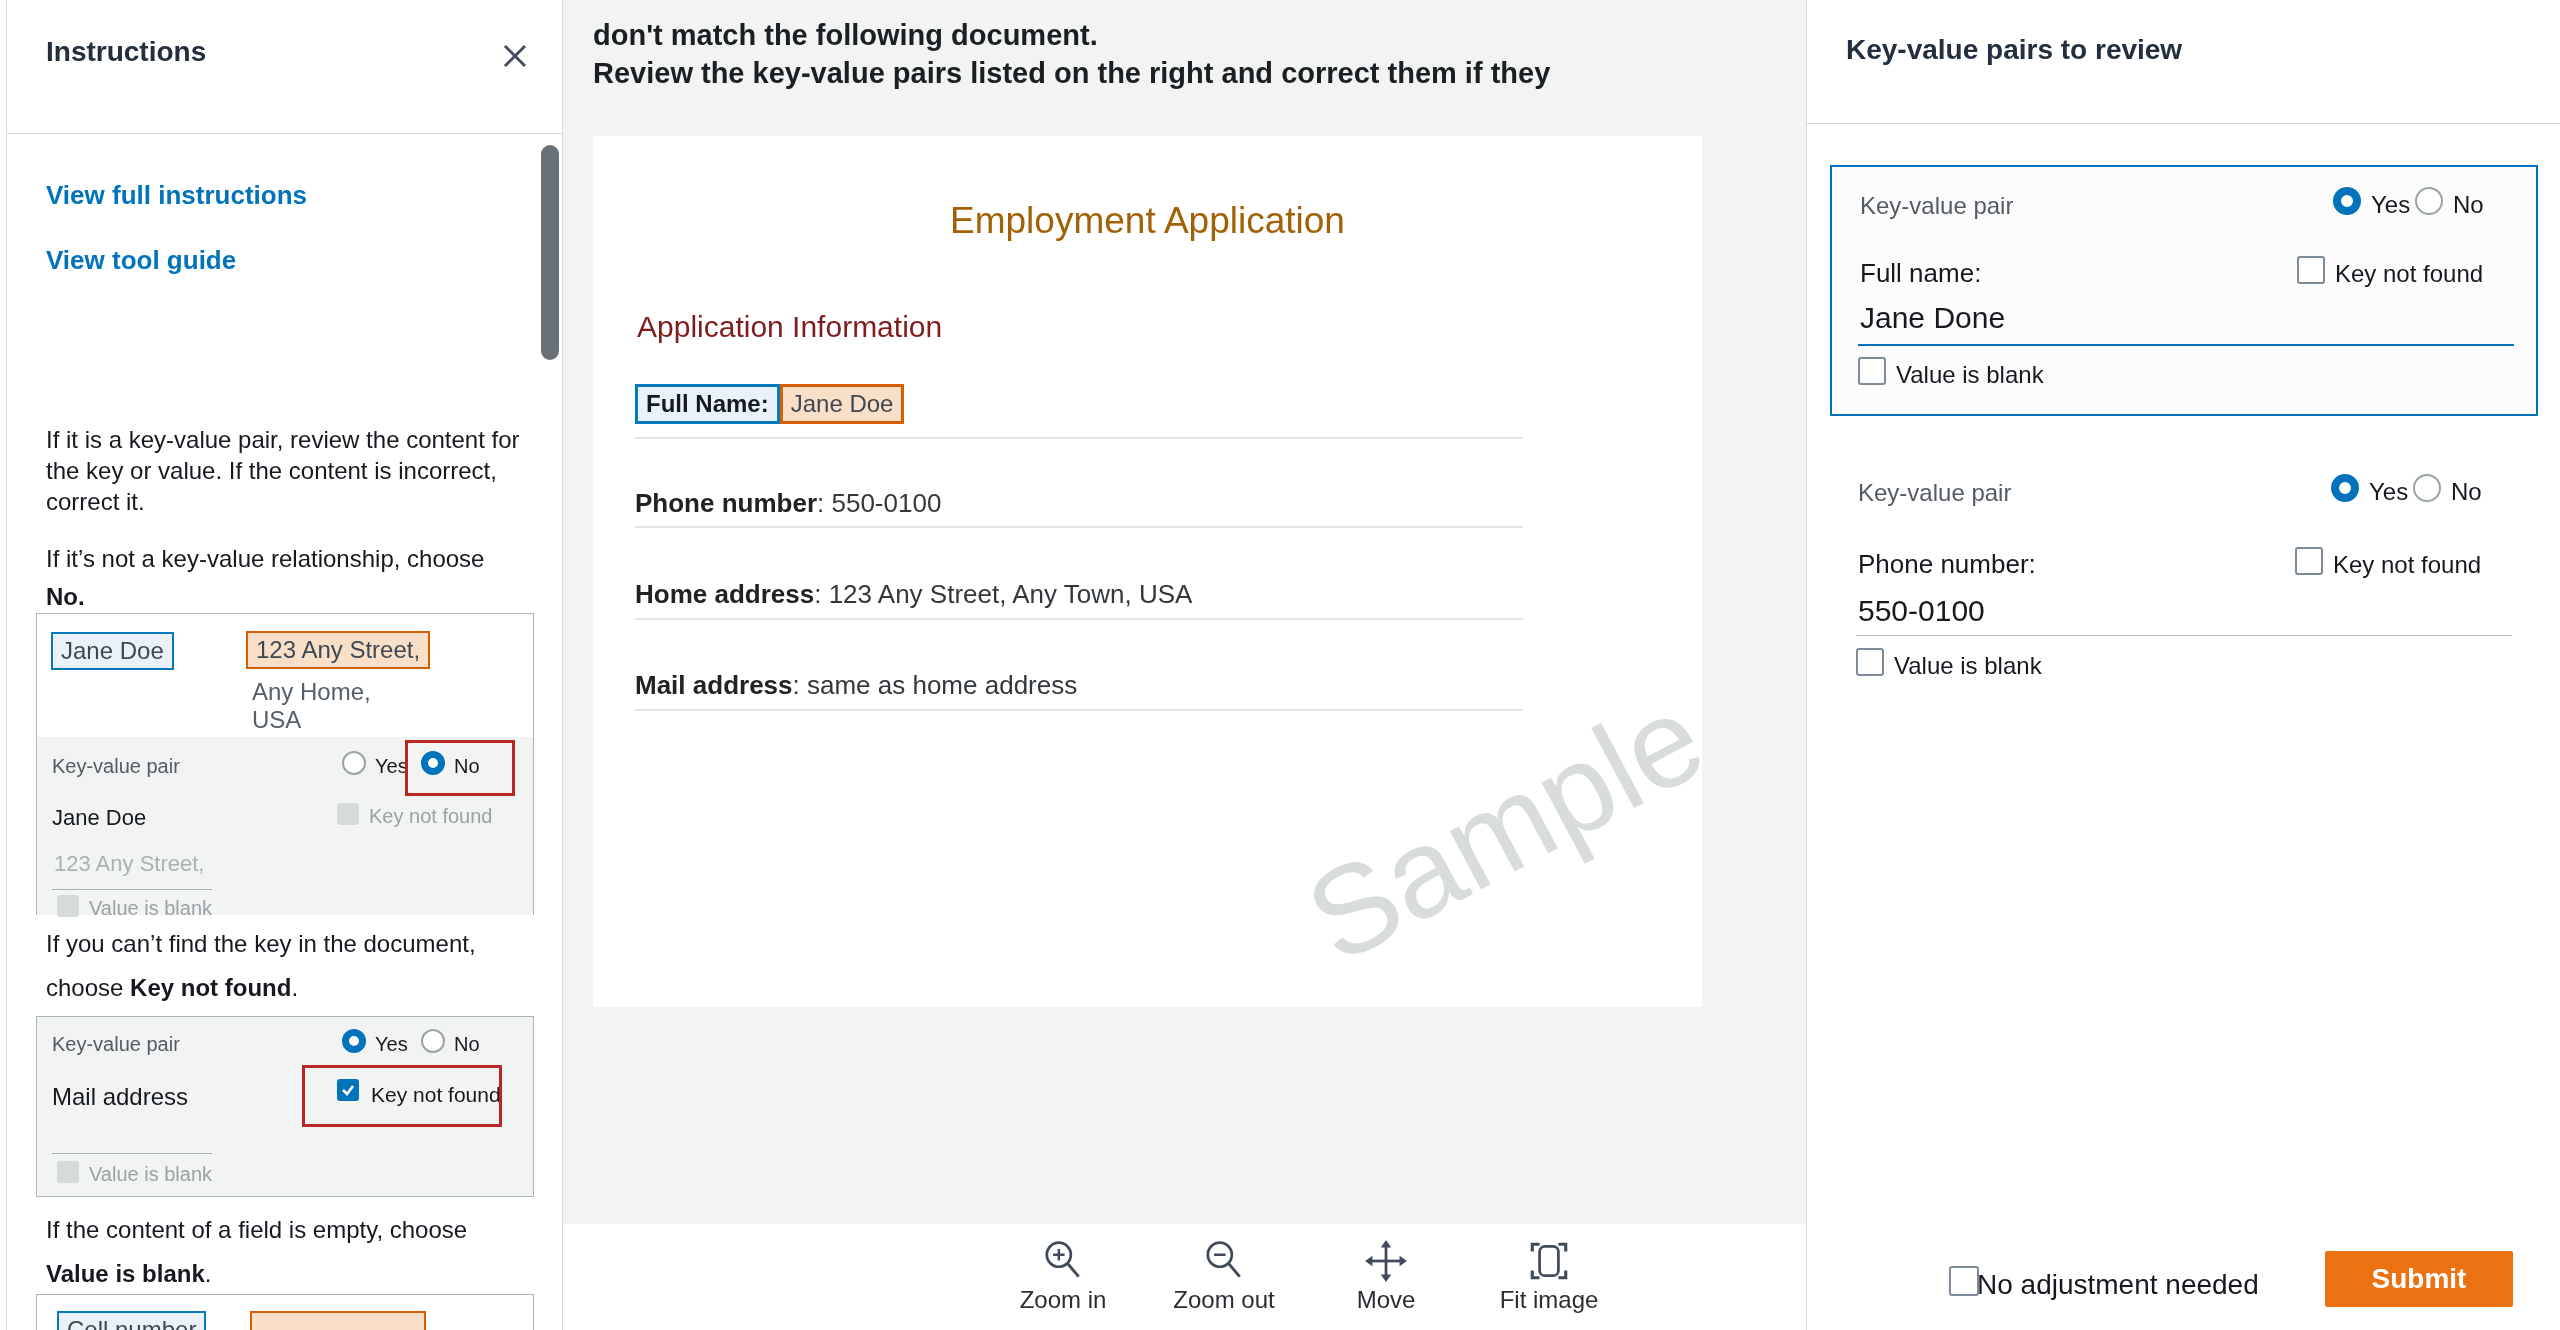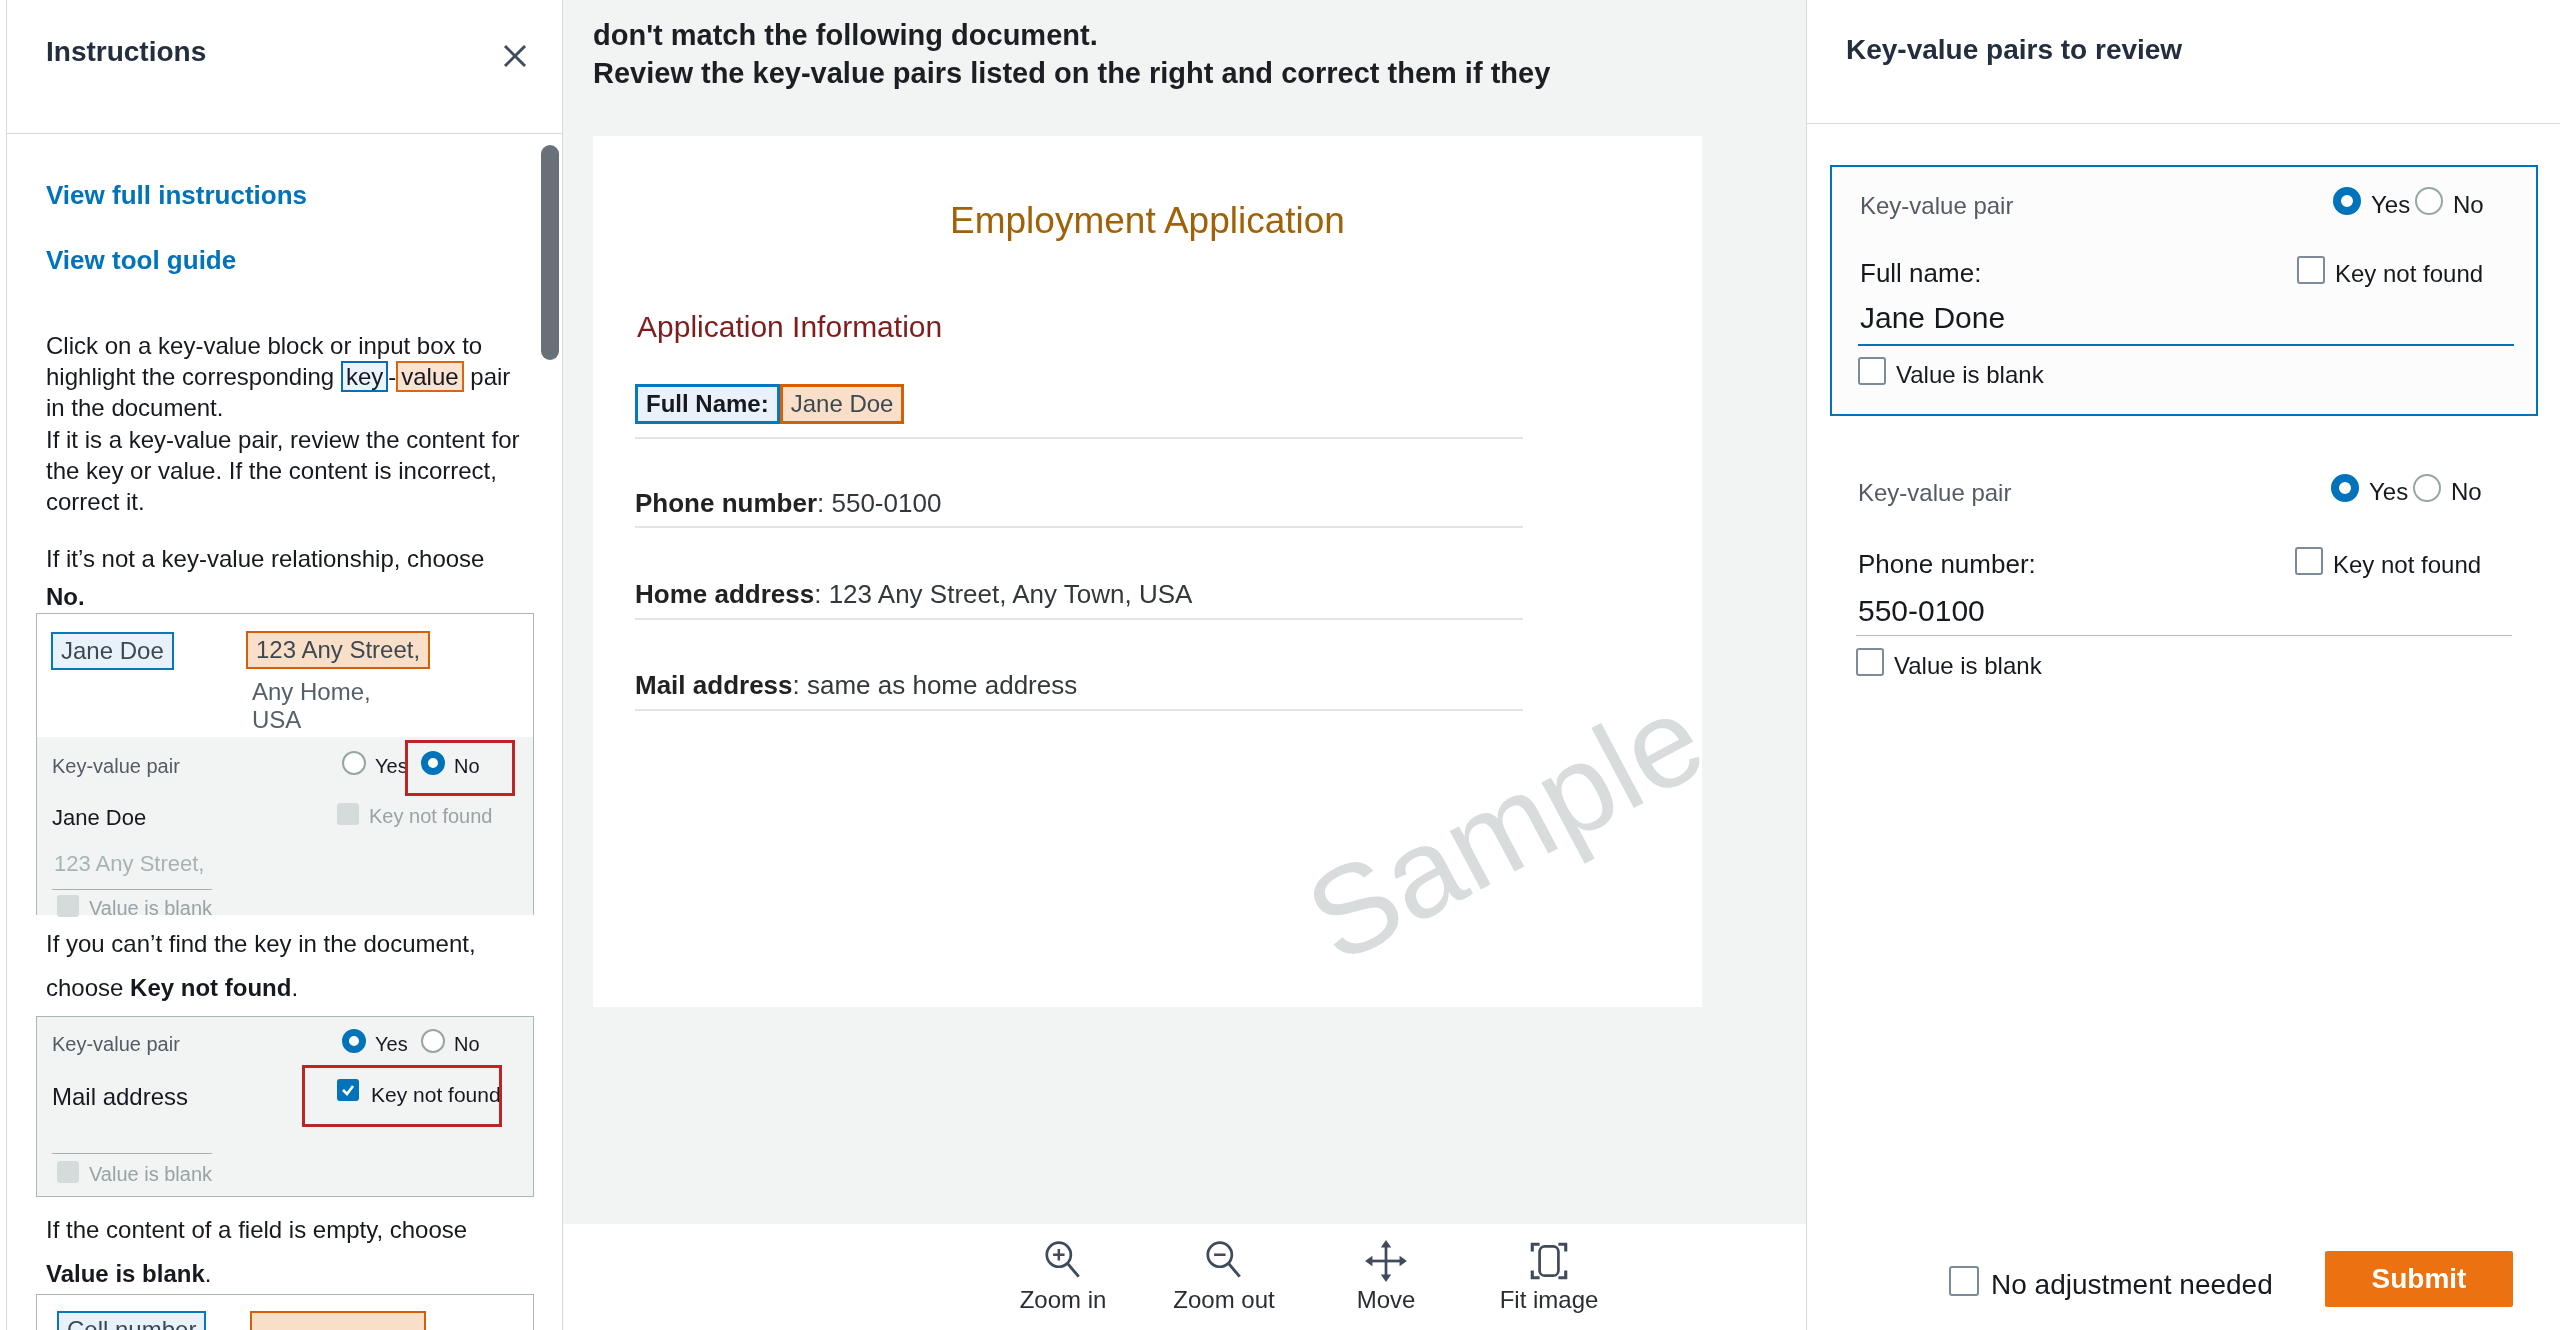--- a/index.html
+++ b/index.html
@@ -80,21 +80,20 @@
       <line x1="10" y1="10" x2="30" y2="30" stroke="#414d5c" stroke-width="3"></line>
       <line x1="30" y1="10" x2="10" y2="30" stroke="#414d5c" stroke-width="3"></line>
     </svg>
   </div>
   <div class="abs hdr-divider"></div>
   <div class="abs scroll-thumb"></div>
 
   <div class="abs ins-link" style="top:180px;">View full instructions</div>
   <div class="abs ins-link" style="top:245px;">View tool guide</div>
 
-  <div class="abs para" style="top:330px;"><span>Click on a key-value block or input box to highlight the corresponding </span><span class="tok-key">key</span><span>-</span><span class="tok-val">value</span><span> pair in the document.</span></div>
 
   <div class="abs para" style="top:424px;">If it is a key-value pair, review the content for the key or value. If the content is incorrect, correct it.</div>
 
   <div class="abs para" style="top:540px;line-height:38px;"><span>If it’s not a key-value relationship, choose </span><b>No.</b></div>
 
   <div class="abs ex-box" style="top:613px;height:302px;">
     <div class="abs" style="left:14px;top:18px;">
       <span class="chip chip-key">Jane Doe</span>
     </div>
     <div class="abs" style="left:209px;top:17px;">
@@ -256,15 +255,15 @@
     <div class="abs cb lg" style="left:465px;top:92px;"></div>
     <div class="abs yn-label" style="left:503px;top:96px;">Key not found</div>
 
     <input class="abs value-input" style="left: 28px; top: 139px;" value="550-0100">
     <div class="abs" style="left:26px;top:180px;width:656px;height:1px;background:#b7bebf;"></div>
     <div class="abs cb lg" style="left:26px;top:193px;"></div>
     <div class="abs yn-label" style="left:64px;top:197px;">Value is blank</div>
   </div>
 
   <div class="abs cb lg" style="left:142px;top:1266px;width:30px;height:30px;"></div>
-  <div class="abs footer-label" style="left:184px;top:1269px;">No adjustment needed</div>
+  <div class="abs footer-label" style="left:170px;top:1269px;">No adjustment needed</div>
   <button id="submit-btn" class="abs">Submit</button>
 </div>
 
 </body></html>

